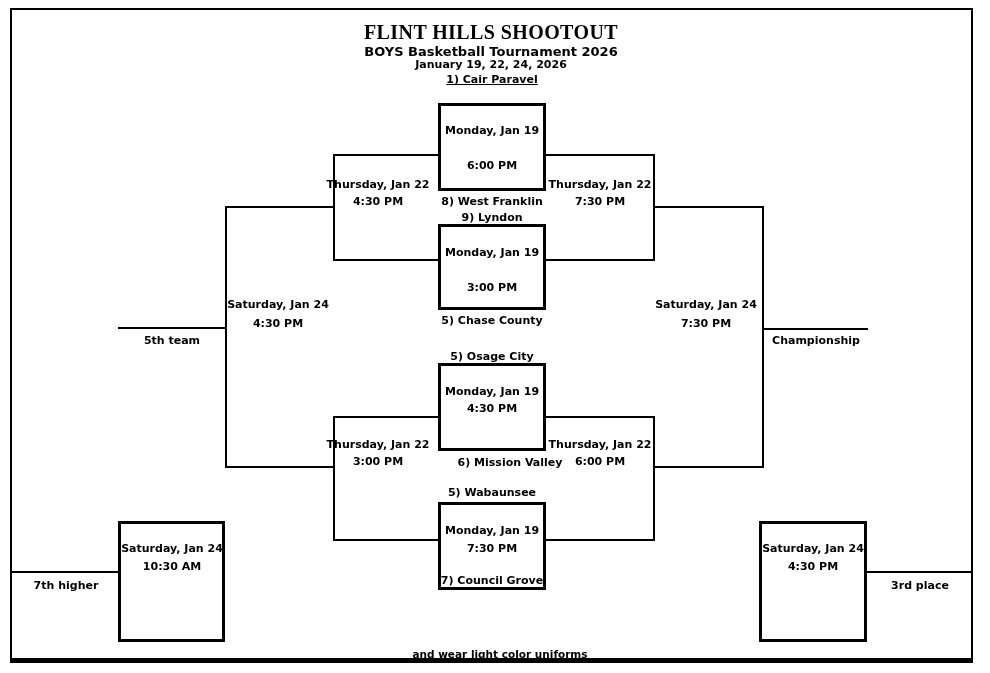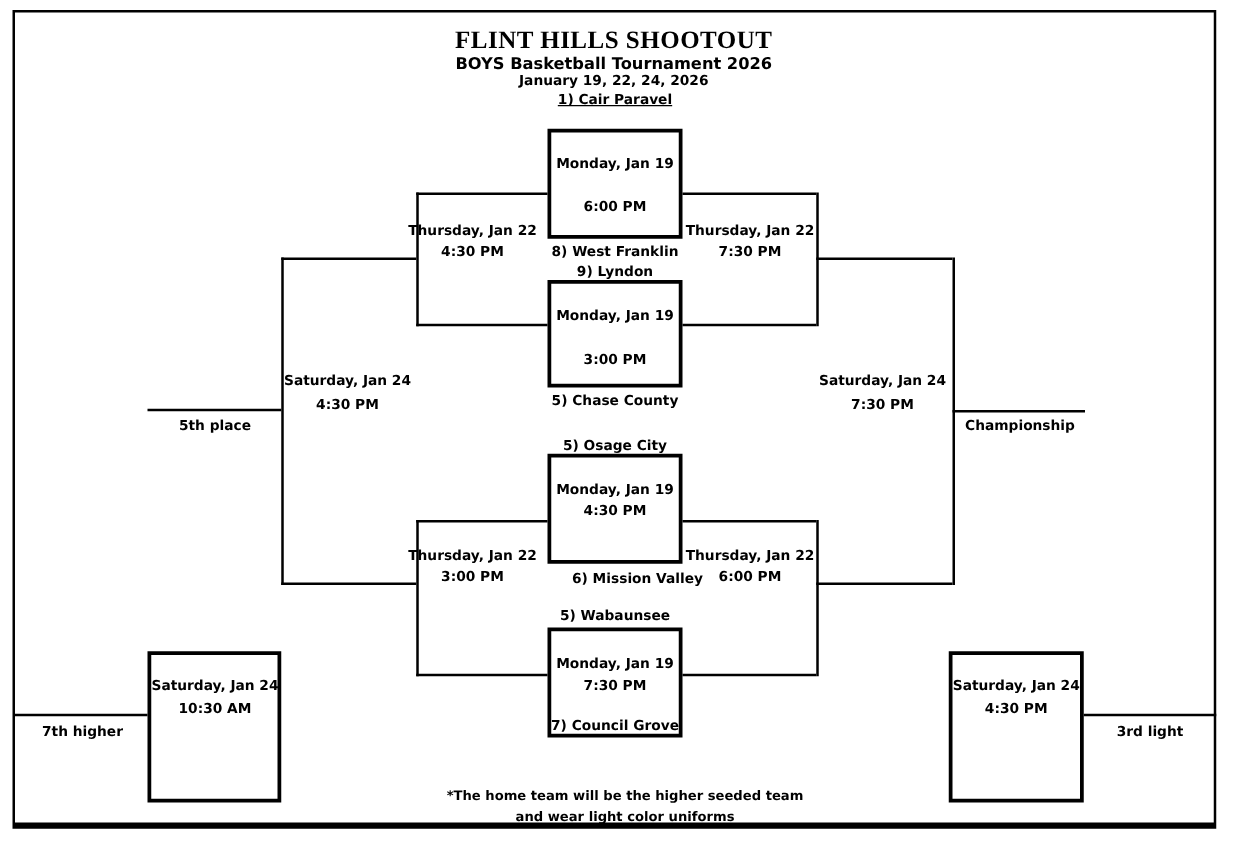--- a/index.html
+++ b/index.html
@@ -109,28 +109,27 @@
   <div class="txt" style="left:378px;top:195px;">4:30 PM</div>
   <div class="txt" style="left:600px;top:178px;">Thursday, Jan 22</div>
   <div class="txt" style="left:600px;top:195px;">7:30 PM</div>
   <div class="txt" style="left:378px;top:438px;">Thursday, Jan 22</div>
   <div class="txt" style="left:378px;top:455px;">3:00 PM</div>
   <div class="txt" style="left:600px;top:438px;">Thursday, Jan 22</div>
   <div class="txt" style="left:600px;top:455px;">6:00 PM</div>
 
   <div class="txt" style="left:278px;top:298px;">Saturday, Jan 24</div>
   <div class="txt" style="left:278px;top:317px;">4:30 PM</div>
-  <div class="txt" style="left:172px;top:334px;">5th place</div>
+  <div class="txt" style="left:172px;top:334px;">5th team</div>
   <div class="txt" style="left:706px;top:298px;">Saturday, Jan 24</div>
   <div class="txt" style="left:706px;top:317px;">7:30 PM</div>
   <div class="txt" style="left:816px;top:334px;">Championship</div>
 
   <div class="txt" style="left:172px;top:542px;">Saturday, Jan 24</div>
   <div class="txt" style="left:172px;top:560px;">10:30 AM</div>
   <div class="txt" style="left:66px;top:579px;">7th higher</div>
   <div class="txt" style="left:813px;top:542px;">Saturday, Jan 24</div>
   <div class="txt" style="left:813px;top:560px;">4:30 PM</div>
-  <div class="txt" style="left:920px;top:579px;">3rd light</div>
+  <div class="txt" style="left:920px;top:579px;">3rd place</div>
 
-  <div class="foot" style="left:500px;top:631px;">*The home team will be the higher seeded team</div>
   <div class="foot" style="left:500px;top:648px;">and wear light color uniforms</div>
 
 </div>
 
 </body></html>

